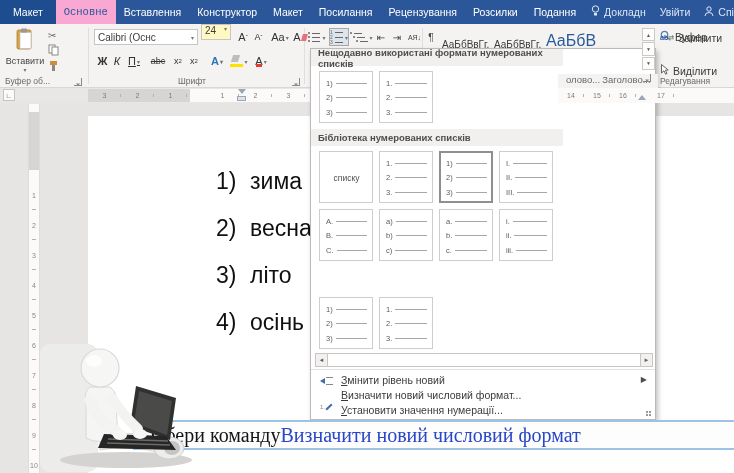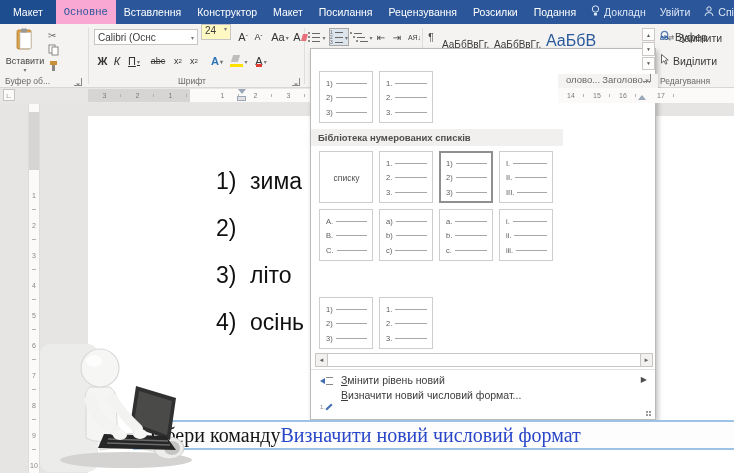--- a/index.html
+++ b/index.html
@@ -372,21 +372,21 @@
             <circle cx="4.5" cy="4.5" r="3.2" fill="none" stroke="#5b7fb5" stroke-width="1.3"></circle>
             <line x1="7" y1="7" x2="10" y2="10" stroke="#5b7fb5" stroke-width="1.3"></line>
           </svg>
       </span>
       <span>Буфер</span>
     </div>
     <div class="edit-row" style="top:6px;">
       <span style="font-size:7px;color:#2a5a9b;font-weight:bold;">ab<span style="color:#888;">⇄</span></span>
       <span>Замінити</span>
     </div>
-    <div class="edit-row" style="top:29px;">
+    <div class="edit-row" style="top:39px;">
       <span>
         <svg width="9" height="11" viewBox="0 0 9 11">
             <path d="M1.5 0.5 L1.5 9 L4 6.8 L5.6 10.2 L7 9.5 L5.4 6.2 L8.2 6 Z" fill="#fff" stroke="#555" stroke-width="0.9"></path>
           </svg>
       </span>
       <span>Виділити</span>
     </div>
     <div class="grp-label" style="left:660px;">Редагування</div>
   </div>
 
@@ -426,32 +426,34 @@
   </div>
 
   <div class="page"></div>
   <div class="doclist">
     <div class="row">
         <span class="num">1)</span>
         <span>зима</span>
       </div>
     <div class="row">
         <span class="num">2)</span>
+        <span>весна</span>
       </div>
     <div class="row">
         <span class="num">3)</span>
         <span>літо</span>
       </div>
     <div class="row">
         <span class="num">4)</span>
         <span>осінь</span>
       </div>
   </div>
 
   <div class="dropdown">
+    <div class="dd-band" style="top:0;">Нещодавно використані формати нумерованих списків</div>
     <div class="dd-row" style="top:22px;">
       <div class="gbox">
           <div class="gline">1)</div>
           <div class="gline">2)</div>
           <div class="gline">3)</div>
         </div>
       <div class="gbox">
           <div class="gline">1.</div>
           <div class="gline">2.</div>
           <div class="gline">3.</div>
@@ -526,20 +528,21 @@
       <div class="mitem">
         <span class="m-ico lvl-ico"></span>
         <span><span class="mkey">З</span><span>мінити рівень новий</span></span>
         <span class="subarrow">▶</span>
       </div>
       <div class="mitem">
         <span><span class="mkey">В</span><span>изначити новий числовий формат...</span></span>
       </div>
       <div class="mitem">
         <span class="m-ico val-ico"></span>
+        <span><span class="mkey">У</span><span>становити значення нумерації...</span></span>
       </div>
     </div>
     <div class="dd-grip"></div>
   </div>
 
   <div class="peek styles-labels">
     <span style="margin-left:8px;">олово...</span>
     <span style="margin-left:2px;">Заголово...</span>
   </div>
   <div class="peek styles-scrollcol">

